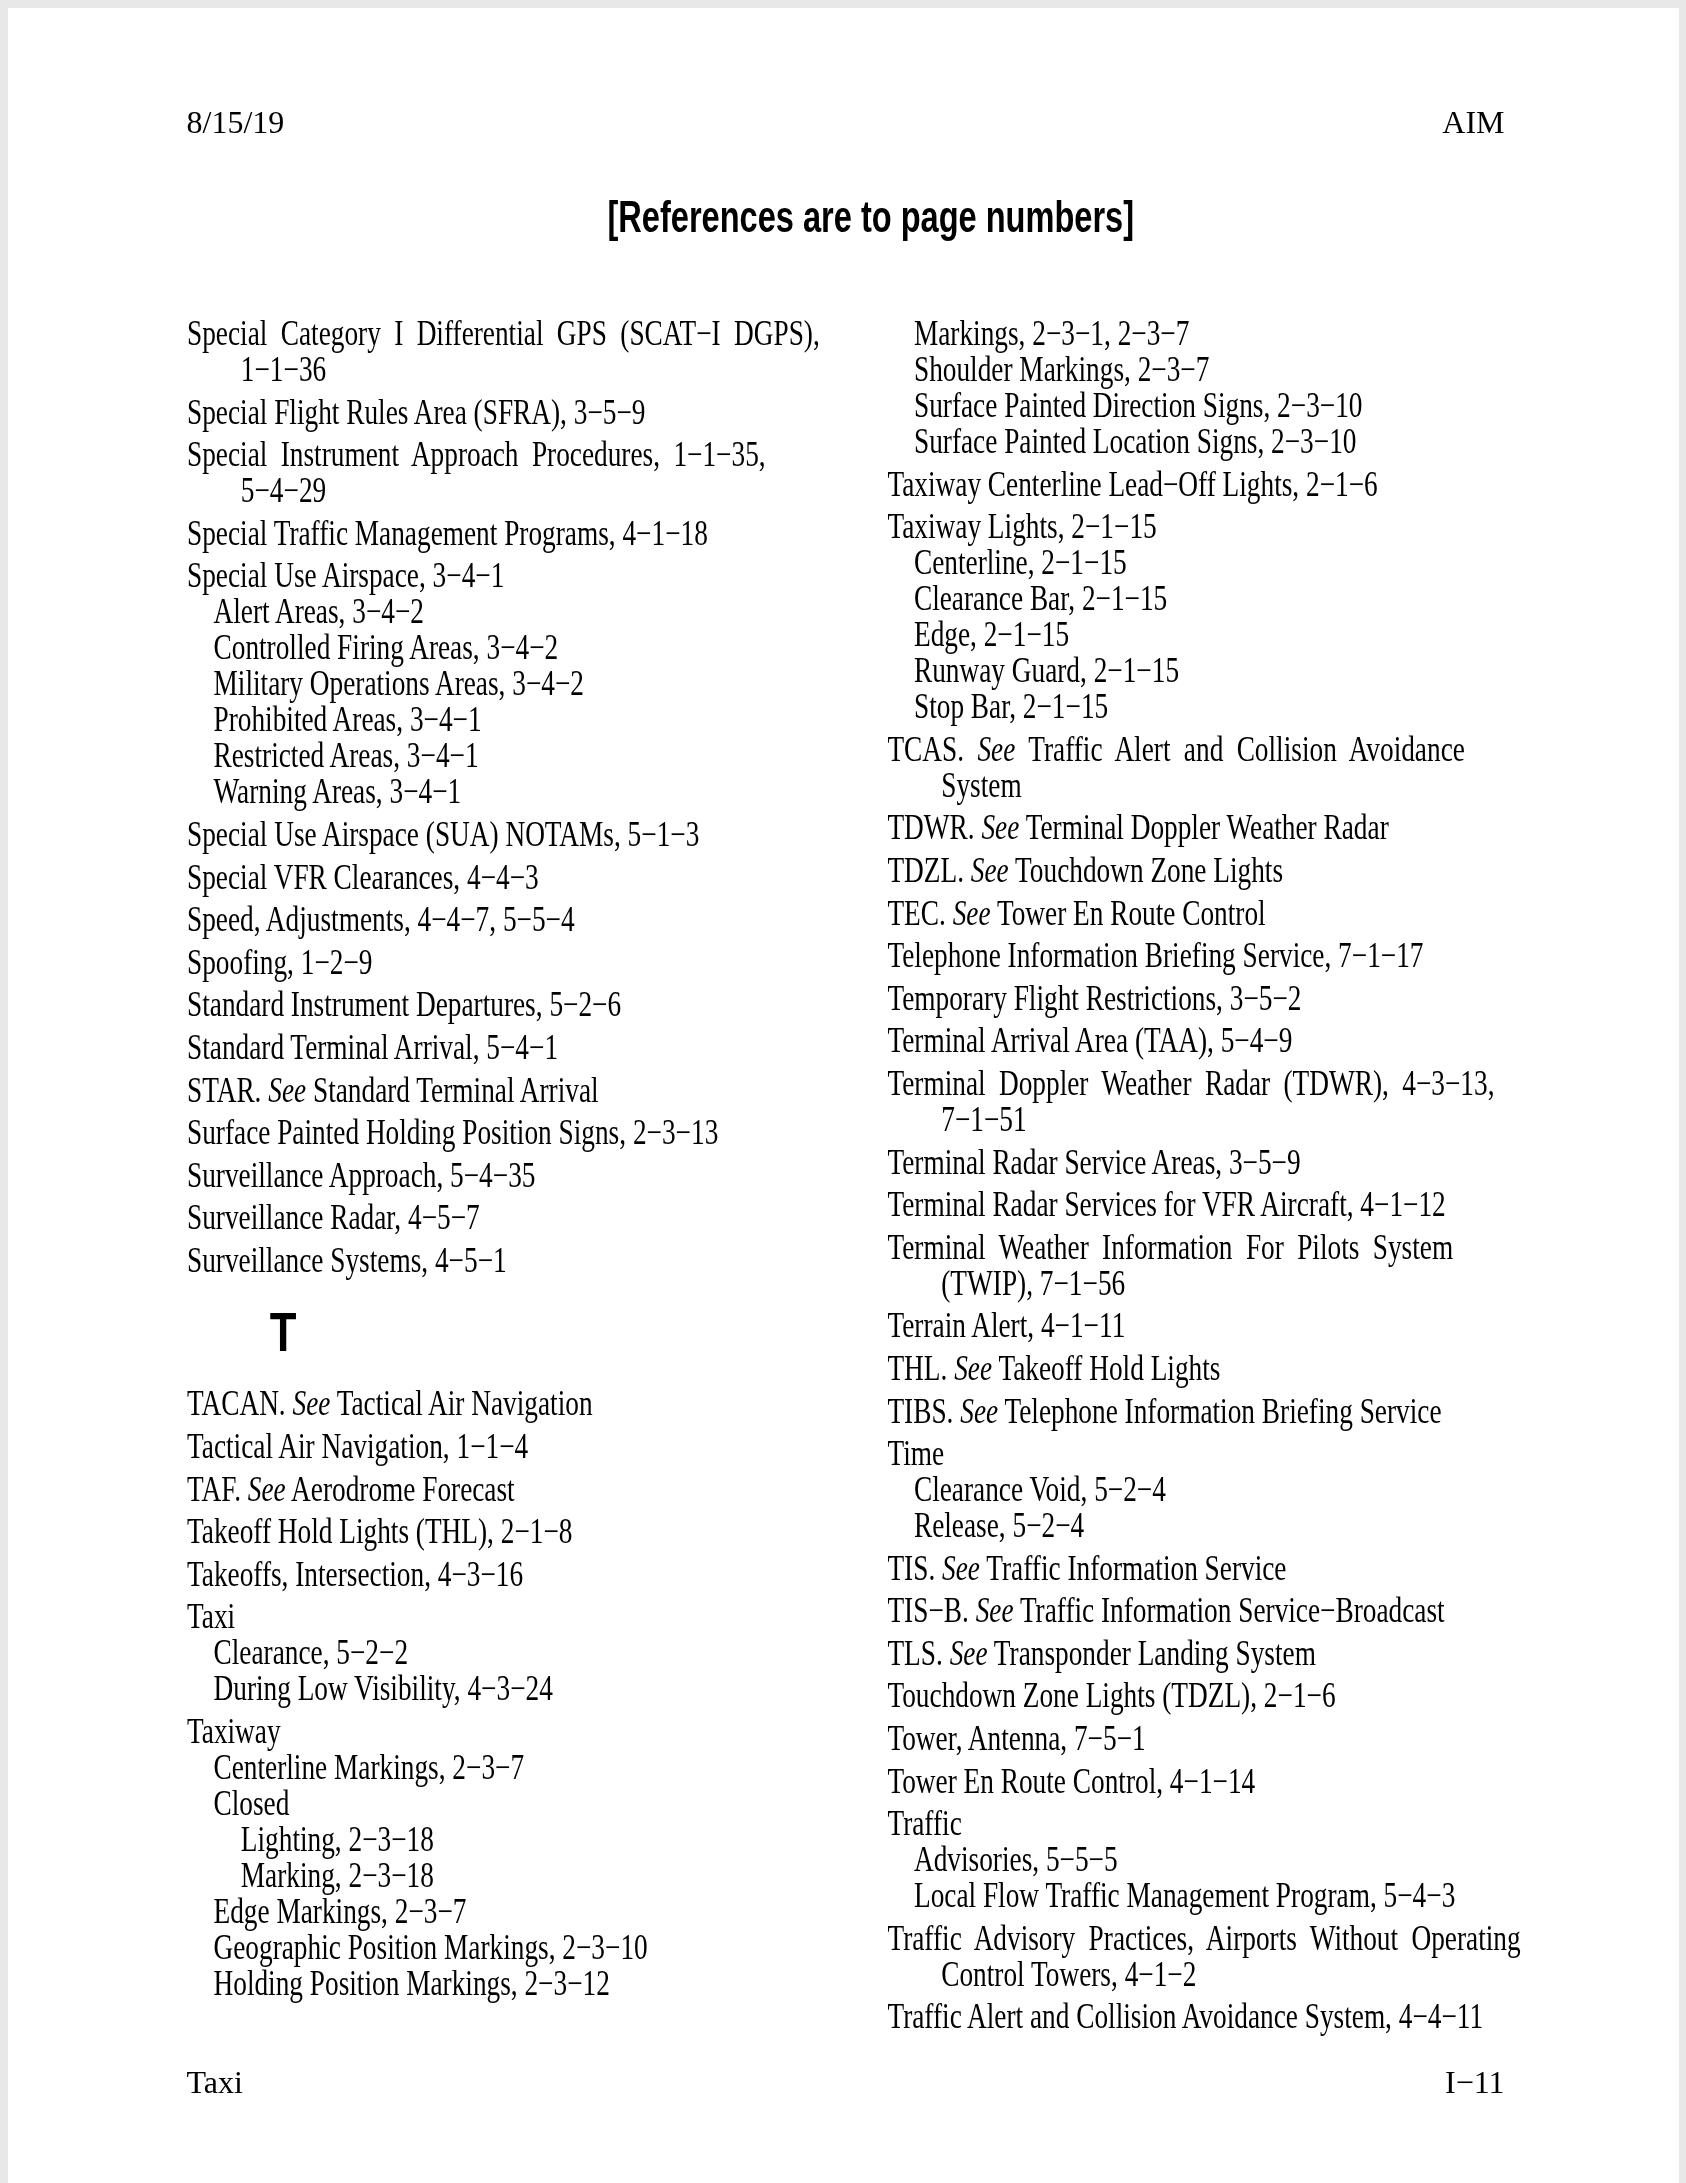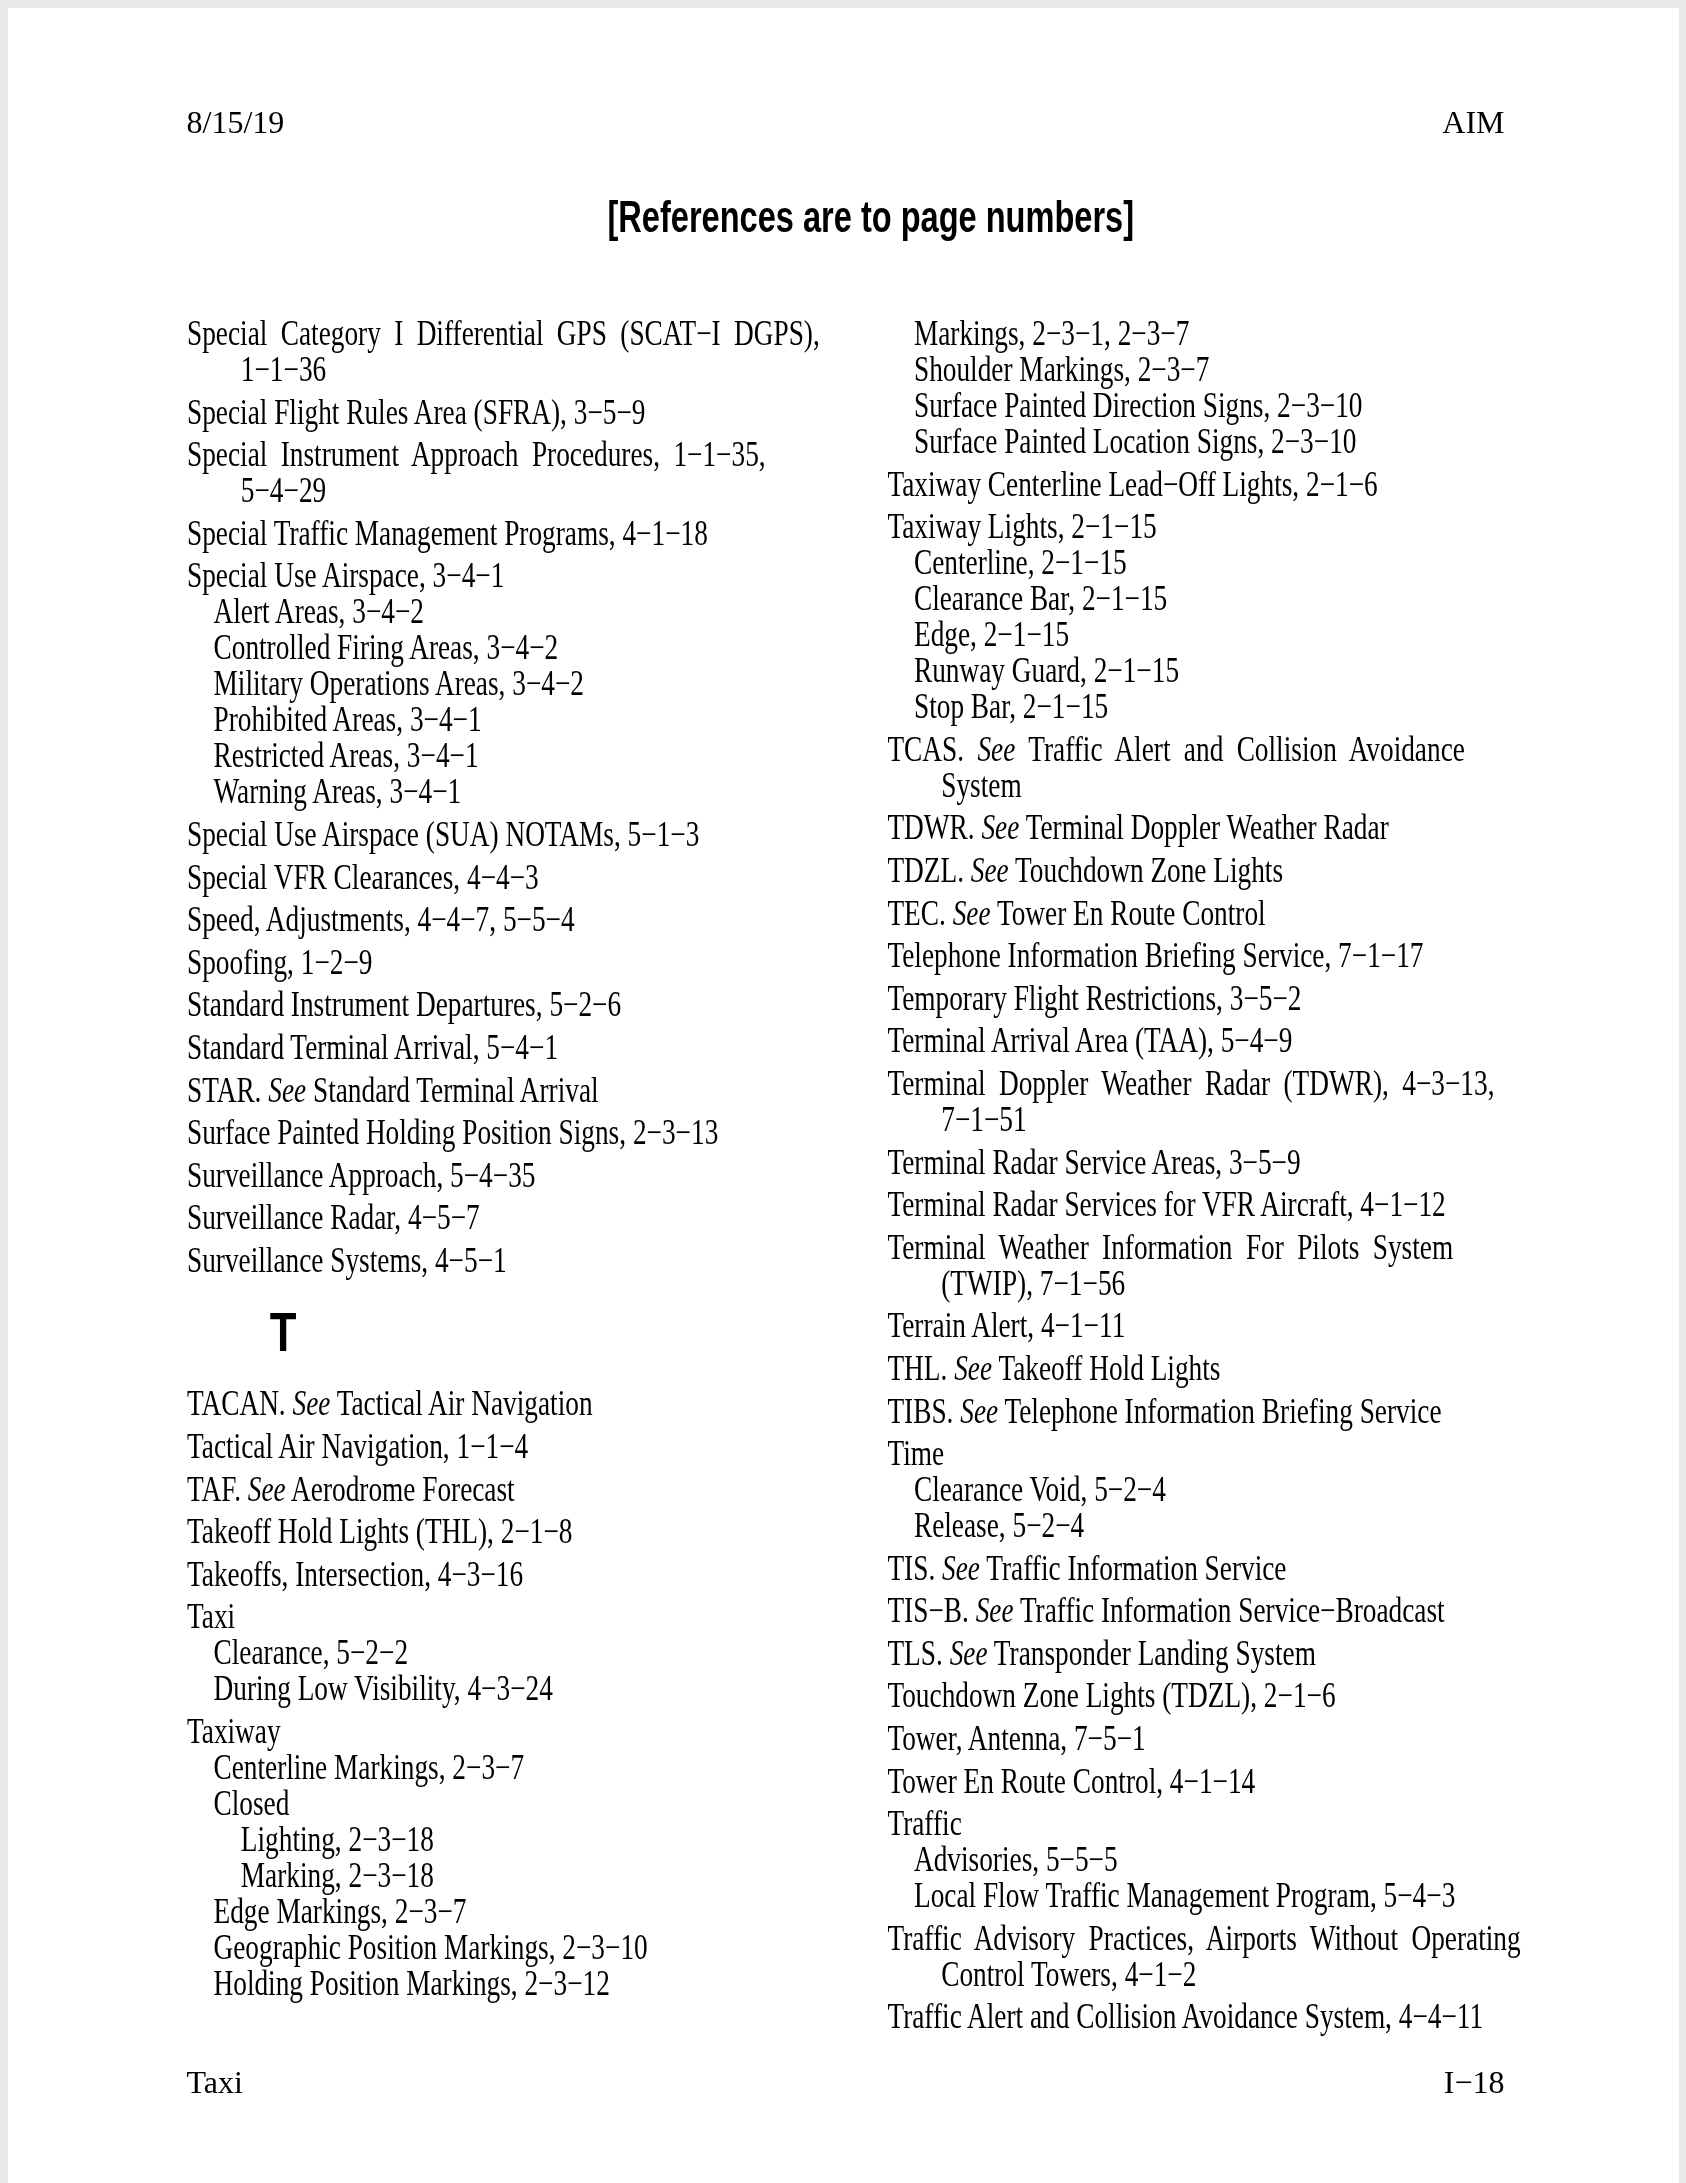--- a/index.html
+++ b/index.html
@@ -248,17 +248,17 @@
           <div class="line ind2"><span>Control Towers, 4−1−2</span></div>
         </div>
         <div class="entry">
           <div class="line ind0"><span>Traffic Alert and Collision Avoidance System, 4−4−11</span></div>
         </div>
       </div>
   </div>
 
   <div class="footer">
     <span>Taxi</span>
-    <span>I−18</span>
+    <span>I−11</span>
   </div>
 
 </div>
 
 
 </body></html>

